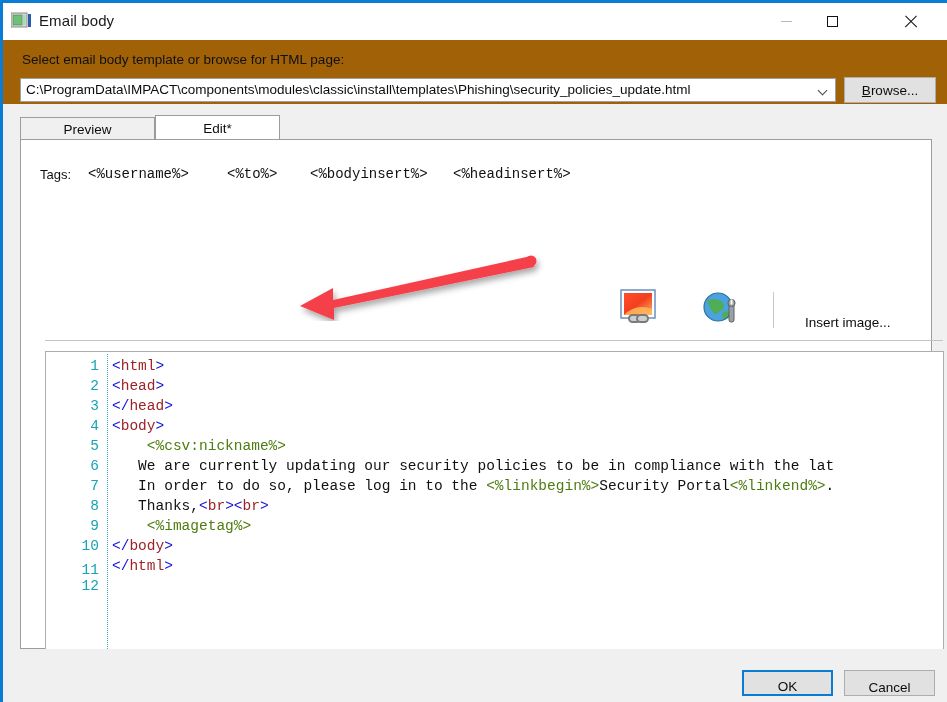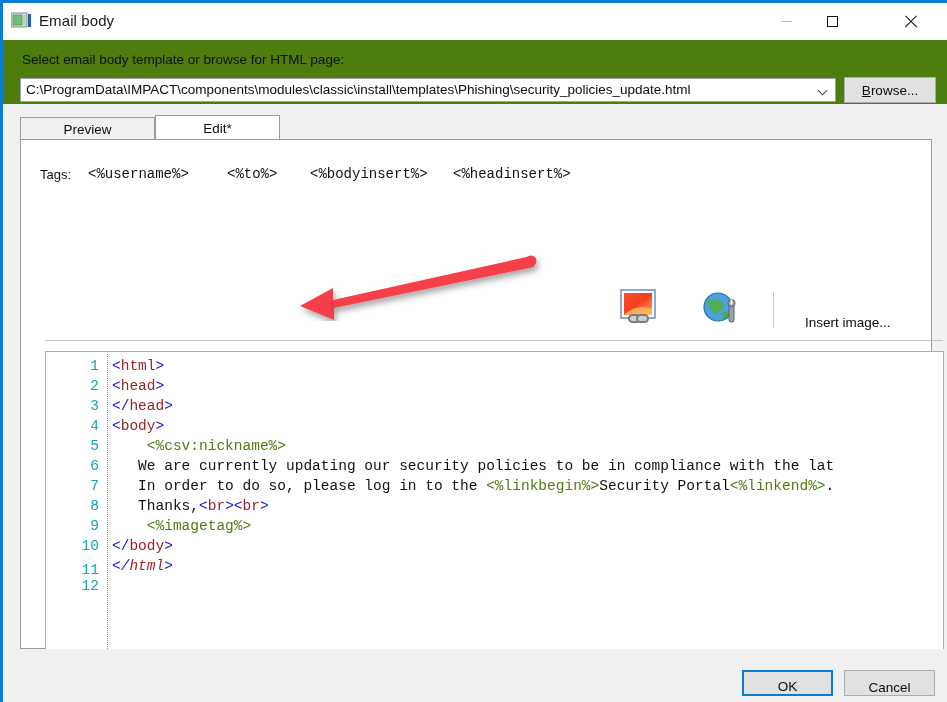--- a/index.html
+++ b/index.html
@@ -85,21 +85,21 @@
   }
   .close-glyph::before { transform: rotate(45deg); transform-origin: 50% 50%; }
   .close-glyph::after  { transform: rotate(-45deg); transform-origin: 50% 50%; }
 
   
   #toparea {
     position: absolute;
     left: 0; top: 37px;
     right: 0;
     height: 64px;
-    background: #4d7c0f;
+    background: #a16207;
   }
   #combo-label {
     position: absolute;
     left: 19px; top: 12px;
     font-size: 13.5px;
     color: #101010;
     white-space: nowrap;
   }
   #combo {
     position: absolute;
@@ -485,21 +485,21 @@
           <div class="codeline" style="top: 4px; left: 0px;"><span class="br-ang">&lt;</span><span class="tagname">html</span><span class="br-ang">&gt;</span></div>
           <div class="codeline" style="top: 24px; left: 0px;"><span class="br-ang">&lt;</span><span class="tagname">head</span><span class="br-ang">&gt;</span></div>
           <div class="codeline" style="top: 44px; left: 0px;"><span class="br-ang">&lt;/</span><span class="tagname">head</span><span class="br-ang">&gt;</span></div>
           <div class="codeline" style="top: 64px; left: 0px;"><span class="br-ang">&lt;</span><span class="tagname">body</span><span class="br-ang">&gt;</span></div>
           <div class="codeline" style="top: 84px; left: 34.8px;"><span class="macro">&lt;%csv:nickname%&gt;</span></div>
           <div class="codeline" style="top: 104px; left: 26.1px;"><span class="plain">We are currently updating our security policies to be in compliance with the lat</span></div>
           <div class="codeline" style="top: 124px; left: 26.1px;"><span class="plain">In order to do so, please log in to the </span><span class="macro">&lt;%linkbegin%&gt;</span><span class="plain">Security Portal</span><span class="macro">&lt;%linkend%&gt;</span><span class="plain">.</span></div>
           <div class="codeline" style="top: 144px; left: 26.1px;"><span class="plain">Thanks,</span><span class="br-ang">&lt;</span><span class="tagname">br</span><span class="br-ang">&gt;</span><span class="br-ang">&lt;</span><span class="tagname">br</span><span class="br-ang">&gt;</span></div>
           <div class="codeline" style="top: 164px; left: 34.8px;"><span class="macro">&lt;%imagetag%&gt;</span></div>
           <div class="codeline" style="top: 184px; left: 0px;"><span class="br-ang">&lt;/</span><span class="tagname">body</span><span class="br-ang">&gt;</span></div>
-          <div class="codeline" style="top: 204px; left: 0px; font-style: italic;"><span class="br-ang">&lt;/</span><span class="tagname">html</span><span class="br-ang">&gt;</span></div>
+          <div class="codeline" style="top: 204px; left: 0px;"><span class="br-ang">&lt;/</span><span class="tagname">html</span><span class="br-ang">&gt;</span></div>
           <div class="codeline" style="top: 224px; left: 0px;"></div>
         </div>
       <div id="caret"></div>
       <span id="ibeam">
         <svg width="9" height="18" viewBox="0 0 9 18">
           <path d="M1 1 H7 M4 1 V17 M1 17 H7" stroke="#111" stroke-width="1.2" fill="none"></path>
         </svg>
       </span>
     </div>
 

